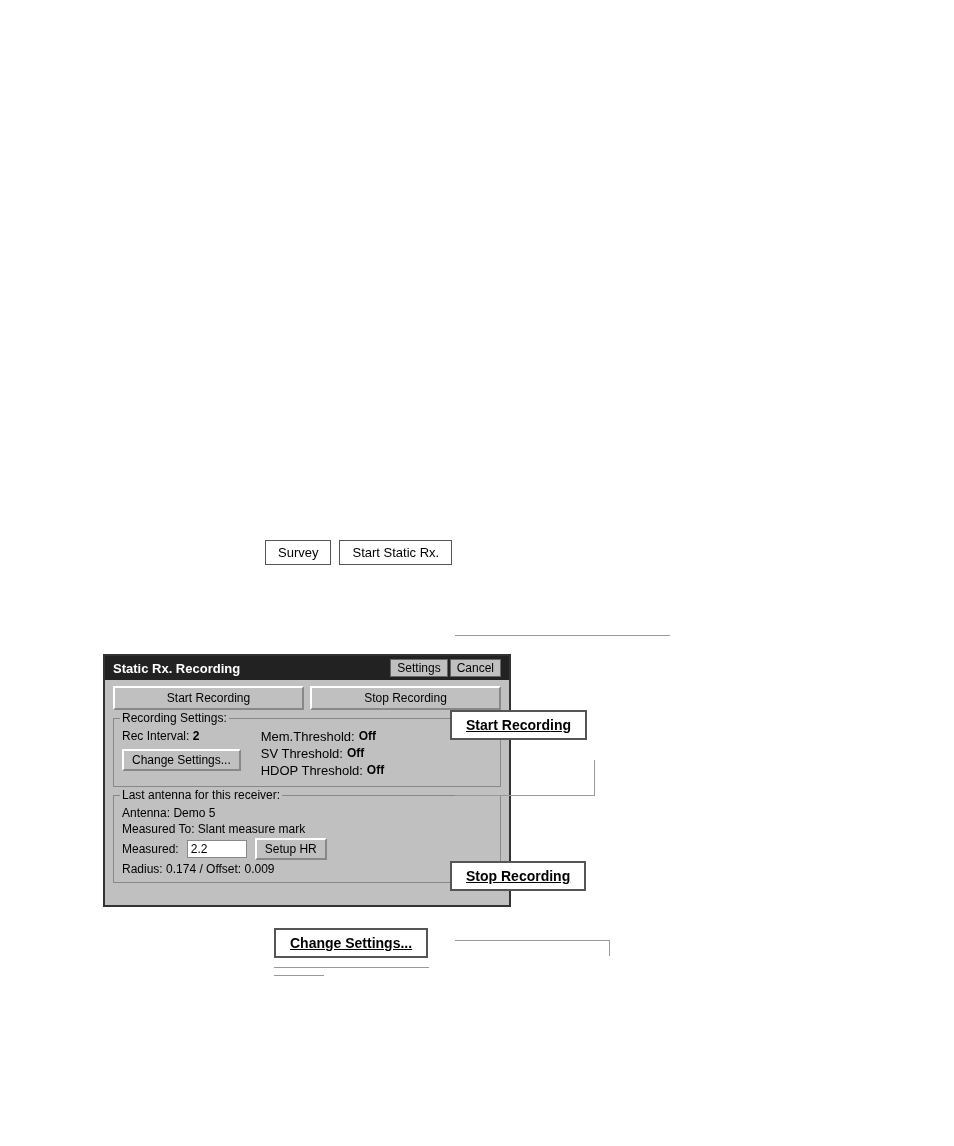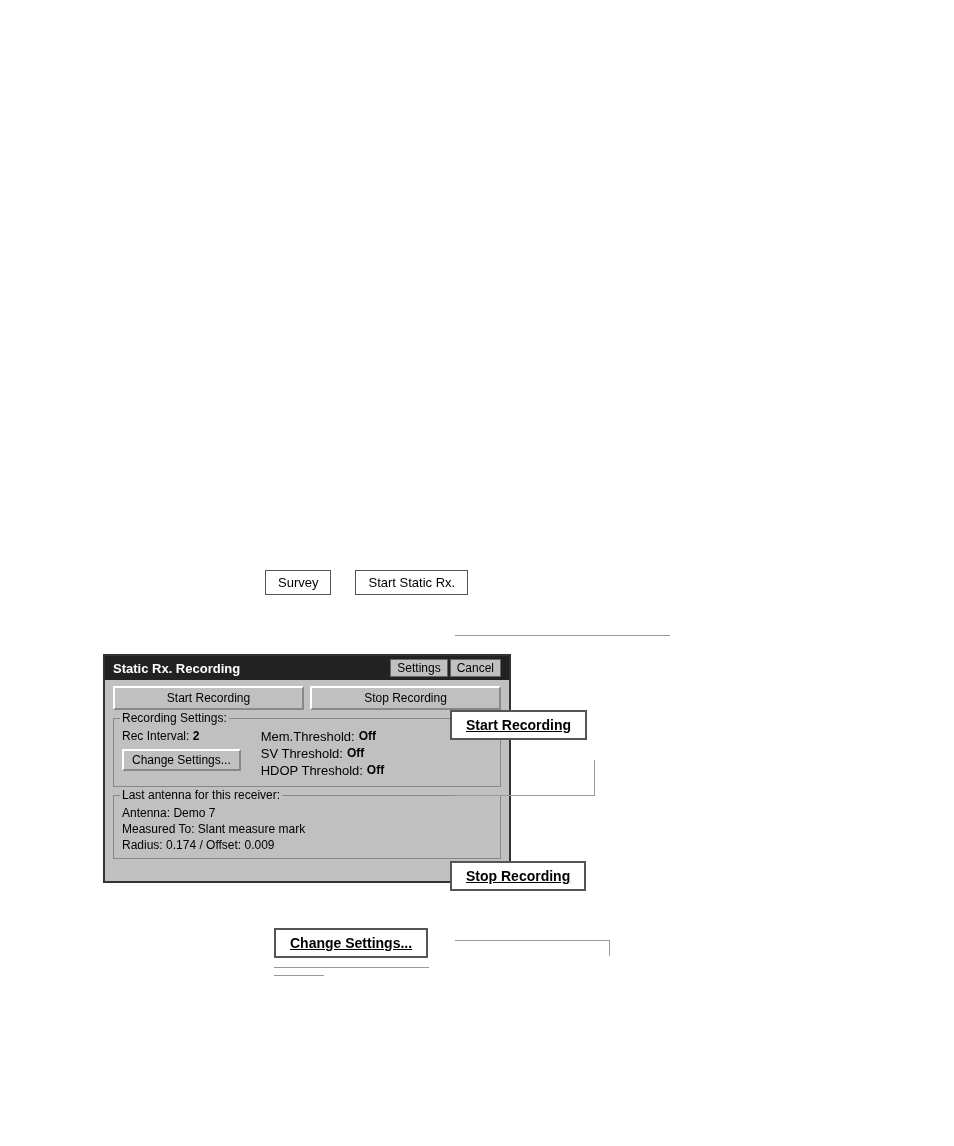--- a/index.html
+++ b/index.html
@@ -9,24 +9,24 @@
       background: #ffffff;
       font-family: Arial, sans-serif;
       font-size: 13px;
       position: relative;
       overflow: hidden;
     }
 
     
     .survey-row {
       position: absolute;
-      top: 570px;
+      top: 540px;
       left: 265px;
       display: flex;
-      gap: 24px;
+      gap: 8px;
       align-items: center;
     }
 
     .btn-survey, .btn-start-static {
       background: #ffffff;
       border: 1px solid #555;
       padding: 4px 12px;
       font-size: 13px;
       cursor: pointer;
       font-family: Arial, sans-serif;
@@ -342,26 +342,31 @@
           </div>
         </div>
       </div>
     </div>
 
     <div class="antenna-section">
       <span class="antenna-section-label">Last antenna for this receiver:</span>
       <div class="antenna-content">
         <div class="antenna-row">
           <span>Antenna:</span>
-          <span>Demo 7</span>
+          <span>Demo 5</span>
         </div>
         <div class="antenna-row">
           <span>Measured To:</span>
           <span>Slant measure mark</span>
         </div>
+        <div class="measured-row">
+          <span>Measured:</span>
+          <input class="measured-input" type="text" value="2.2" style="">
+          <button class="btn-setup-hr">Setup HR</button>
+        </div>
         <div class="radius-row">
           <span>Radius: 0.174 / Offset: 0.009</span>
         </div>
       </div>
     </div>
 
   </div>
 </div>
 
 <div class="line-h" style="top: 635px; left: 455px; width: 215px;"></div>

